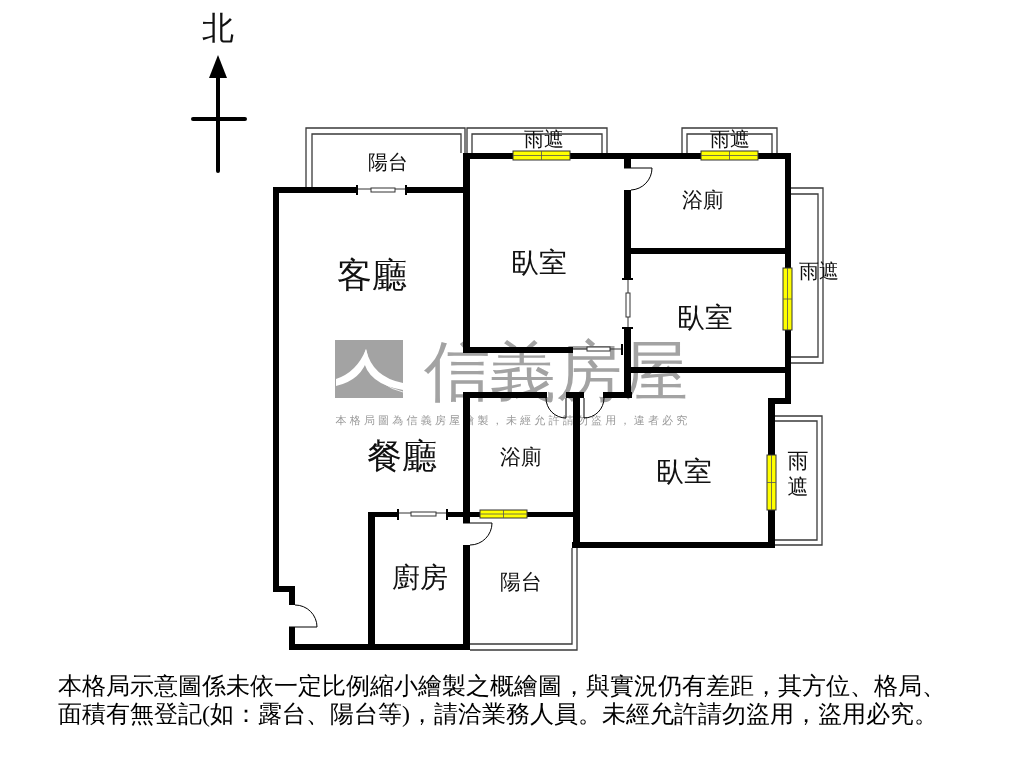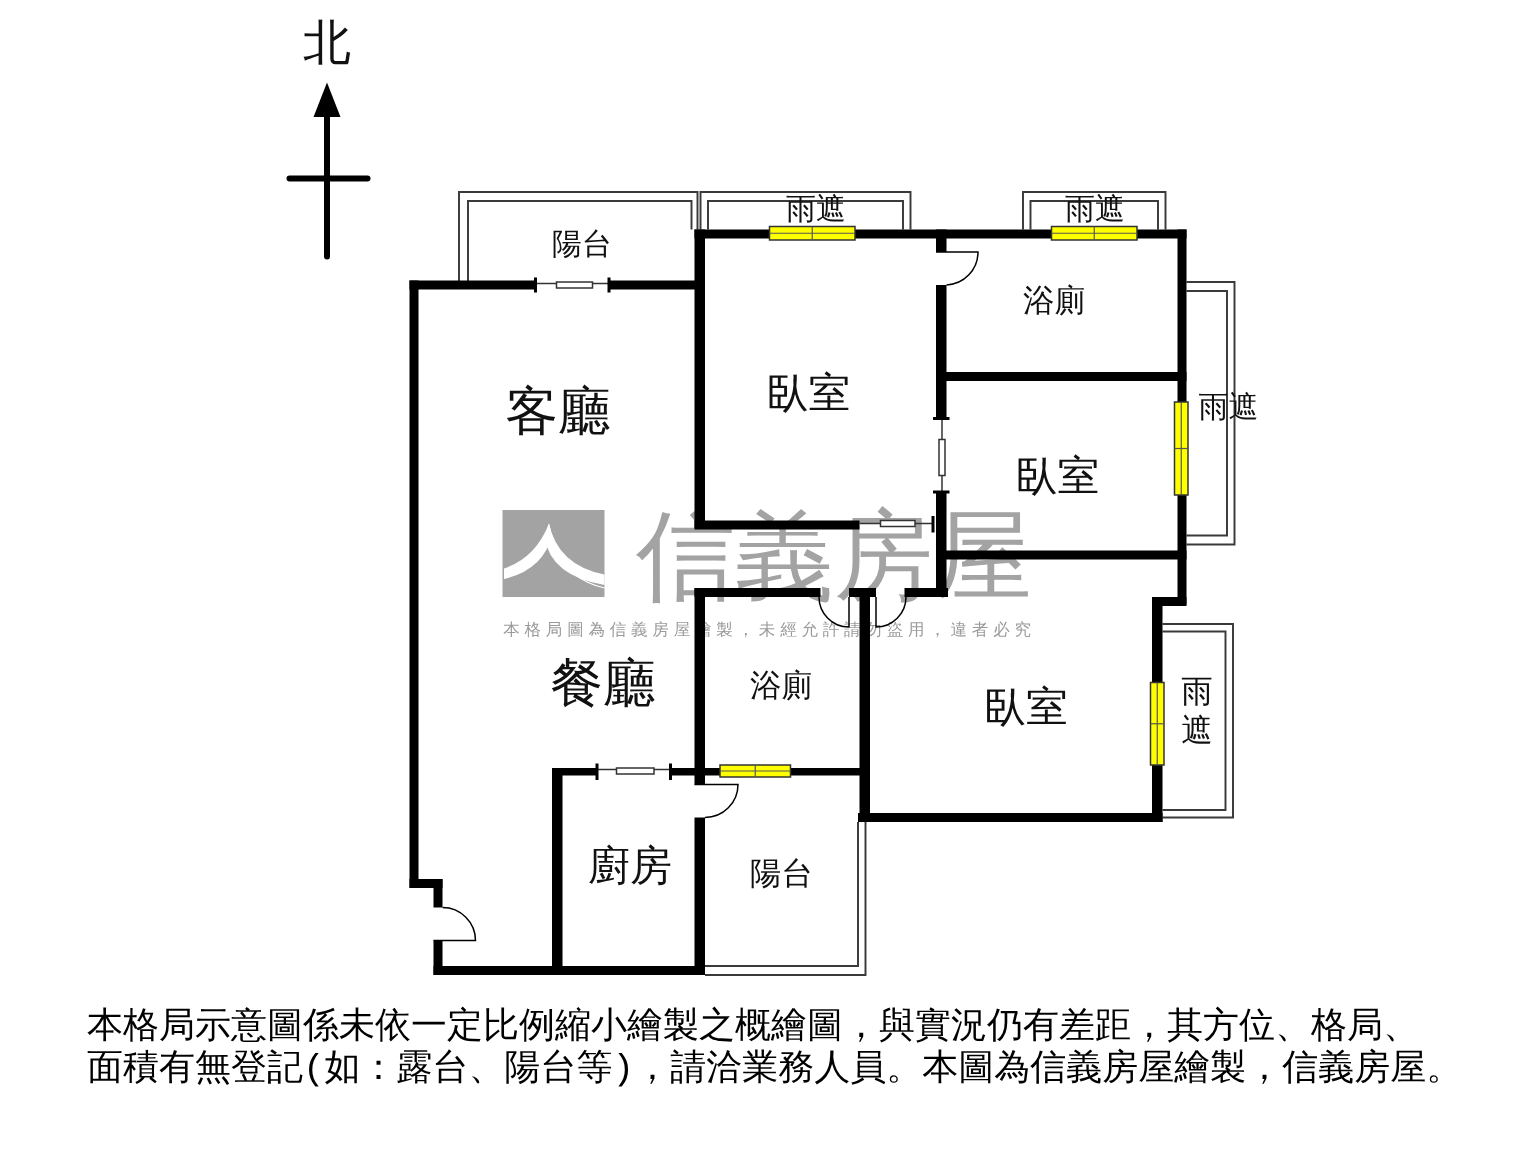--- a/index.html
+++ b/index.html
@@ -8,21 +8,21 @@
   .lbl { font-family: "DejaVu Serif", "Liberation Serif", serif; fill: #111; }
   .wm { font-family: "DejaVu Sans", "Liberation Sans", sans-serif; }
   .wall { fill: #000; }
   .thin { fill: none; stroke: #3a3a3a; stroke-width: 1.3; }
   .door { fill: none; stroke: #000; stroke-width: 1; }
   .win { fill: #ffff00; stroke: #333; stroke-width: 1; }
   .winline { stroke: #555; stroke-width: 0.8; }
   .slide { fill: #fff; stroke: #333; stroke-width: 1; }
   .disclaimer {
     position: absolute; left: 58px; top: 672px;
-    font-family: Liberation Mono, monospace;
+    font-family: Liberation Serif, serif;
     font-size: 24px; line-height: 28px; color: #000; white-space: nowrap;
   }
   .disclaimer div { height: 28px; }
 </style>
 </head>
 <body>
 
 <svg id="plan" viewBox="0 0 1024 768" xmlns="http://www.w3.org/2000/svg">
 
   <g>
@@ -169,14 +169,14 @@
     <text class="lbl" x="684" y="471" font-size="28" text-anchor="middle" dominant-baseline="central">臥室</text>
     <text class="lbl" x="798" y="461" font-size="21" text-anchor="middle" dominant-baseline="central">雨</text>
     <text class="lbl" x="798" y="487" font-size="21" text-anchor="middle" dominant-baseline="central">遮</text>
     <text class="lbl" x="420" y="577" font-size="28" text-anchor="middle" dominant-baseline="central">廚房</text>
     <text class="lbl" x="521" y="582" font-size="21" text-anchor="middle" dominant-baseline="central">陽台</text>
   </g>
 </svg>
 
 <div class="disclaimer">
   <div>本格局示意圖係未依一定比例縮小繪製之概繪圖，與實況仍有差距，其方位、格局、</div>
-  <div>面積有無登記(如：露台、陽台等)，請洽業務人員。本圖為信義房屋繪製，信義房屋。</div>
+  <div>面積有無登記(如：露台、陽台等)，請洽業務人員。未經允許請勿盜用，盜用必究。</div>
 </div>
 
 </body></html>

